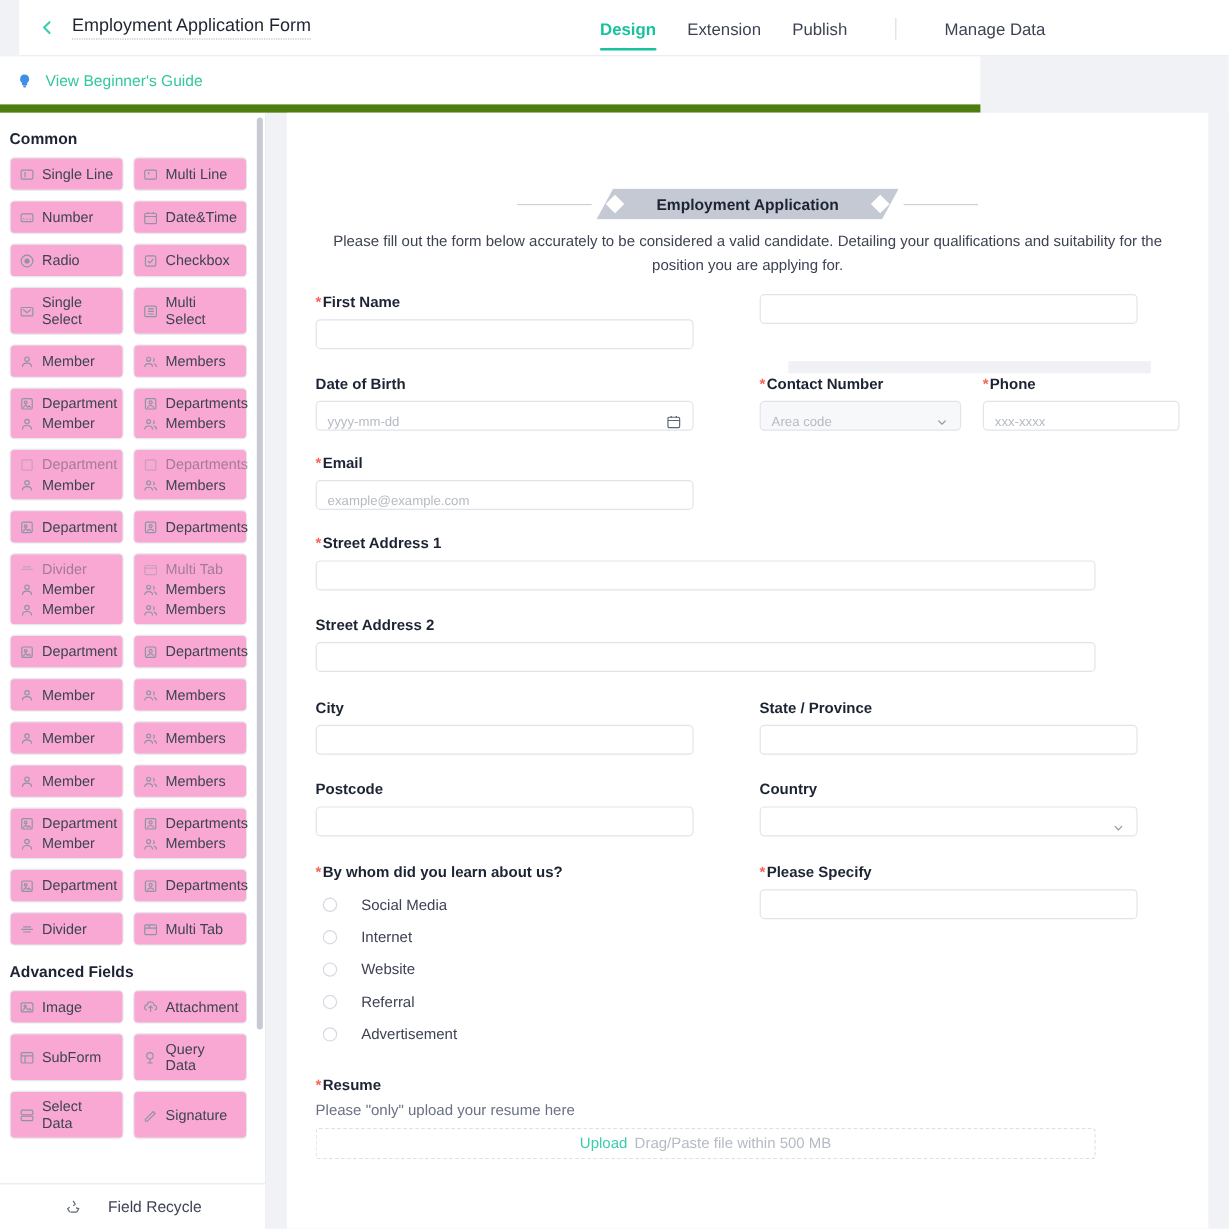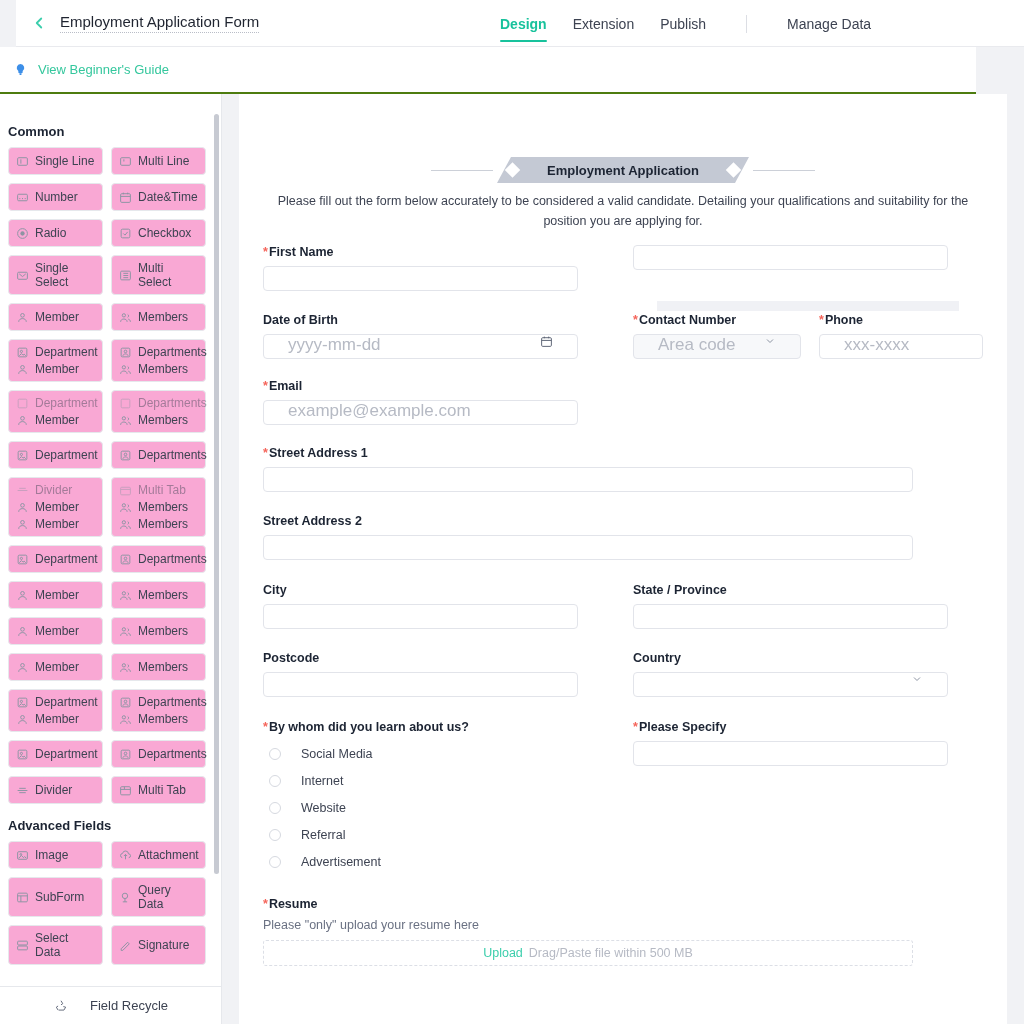--- a/index.html
+++ b/index.html
@@ -38,35 +38,35 @@
   .nav-tab.active:after {
     content:""; position:absolute; left:0; right:0; bottom:5px;
     height:2px; background:#18c29c; border-radius:2px;
   }
   .nav-sep {
     width:1px; height:18px; background:#dcdee4; margin:0 14px;
   }
 
   
   .guidebar {
-    position:absolute; left:0; top:47px; width:976px; height:47px;
-    background:#fff; border-bottom:2px solid #4d7c0f;
+    position:absolute; left:0; top:47px; width:817px; height:47px;
+    background:#fff; border-bottom:7px solid #4d7c0f;
     display:flex; align-items:center; padding-left:12px;
   }
   .guide-icon { width:16px; height:16px; display:flex; align-items:center; justify-content:center; }
   .guide-link { font-size:13px; color:#34c79d; margin-left:10px; cursor:pointer; }
 
   
   .sidebar {
     position:absolute; left:0; top:94px; width:222px; height:930px;
     background:#fff; border-right:1px solid #e6e8ec;
     overflow:hidden;
   }
   .sb-scroll {
-    position:absolute; left:0; top:16px; width:222px; height:894px; overflow:hidden;
+    position:absolute; left:0; top:0; width:222px; height:894px; overflow:hidden;
   }
   .sb-section-title {
     font-size:13px; font-weight:bold; color:#1c2433;
     padding:14px 0 8px 8px;
   }
   .sb-grid { display:flex; flex-wrap:wrap; gap:8px 8px; padding:0 8px; }
   .sb-item {
     width:95px; min-height:28px; border:1px solid #e6e8ec; border-radius:4px;
     background:#f9a8d4; display:flex; align-items:center; gap:6px;
     padding:5px 7px; font-size:12px; color:#3d4352; cursor:grab;
@@ -116,22 +116,22 @@
   .banner-desc {
     text-align:center; font-size:12.5px; color:#3d4352; line-height:20px;
     padding:8px 8px 0 8px; max-width:730px; margin:0 auto;
   }
 
   .field { padding-top:16px; }
   .label { font-size:12.5px; font-weight:bold; color:#1c2433; margin-bottom:7px; }
   .label .req { color:#f5655b; font-weight:bold; margin-right:1px; }
   .input {
     height:25px; border:1px solid #e2e4ea; border-radius:4px; background:#fff;
-    display:flex; align-items:flex-start; padding:0 24px;
-    font-size:17px; color:#b6bac4; cursor:text;
+    display:flex; align-items:flex-end; padding:0 9px;
+    font-size:11px; color:#b6bac4; cursor:text;
   }
   .input.tinted { background:#f7f8fa; }
   .input .chev { margin-left:auto; color:#8d94a3; }
   .input .cal { margin-left:auto; color:#5d6475; }
 
   .row { display:flex; gap:0; }
   .col-l { width:315px; }
   .col-r { width:315px; margin-left:55px; }
 
   .divider-band {

